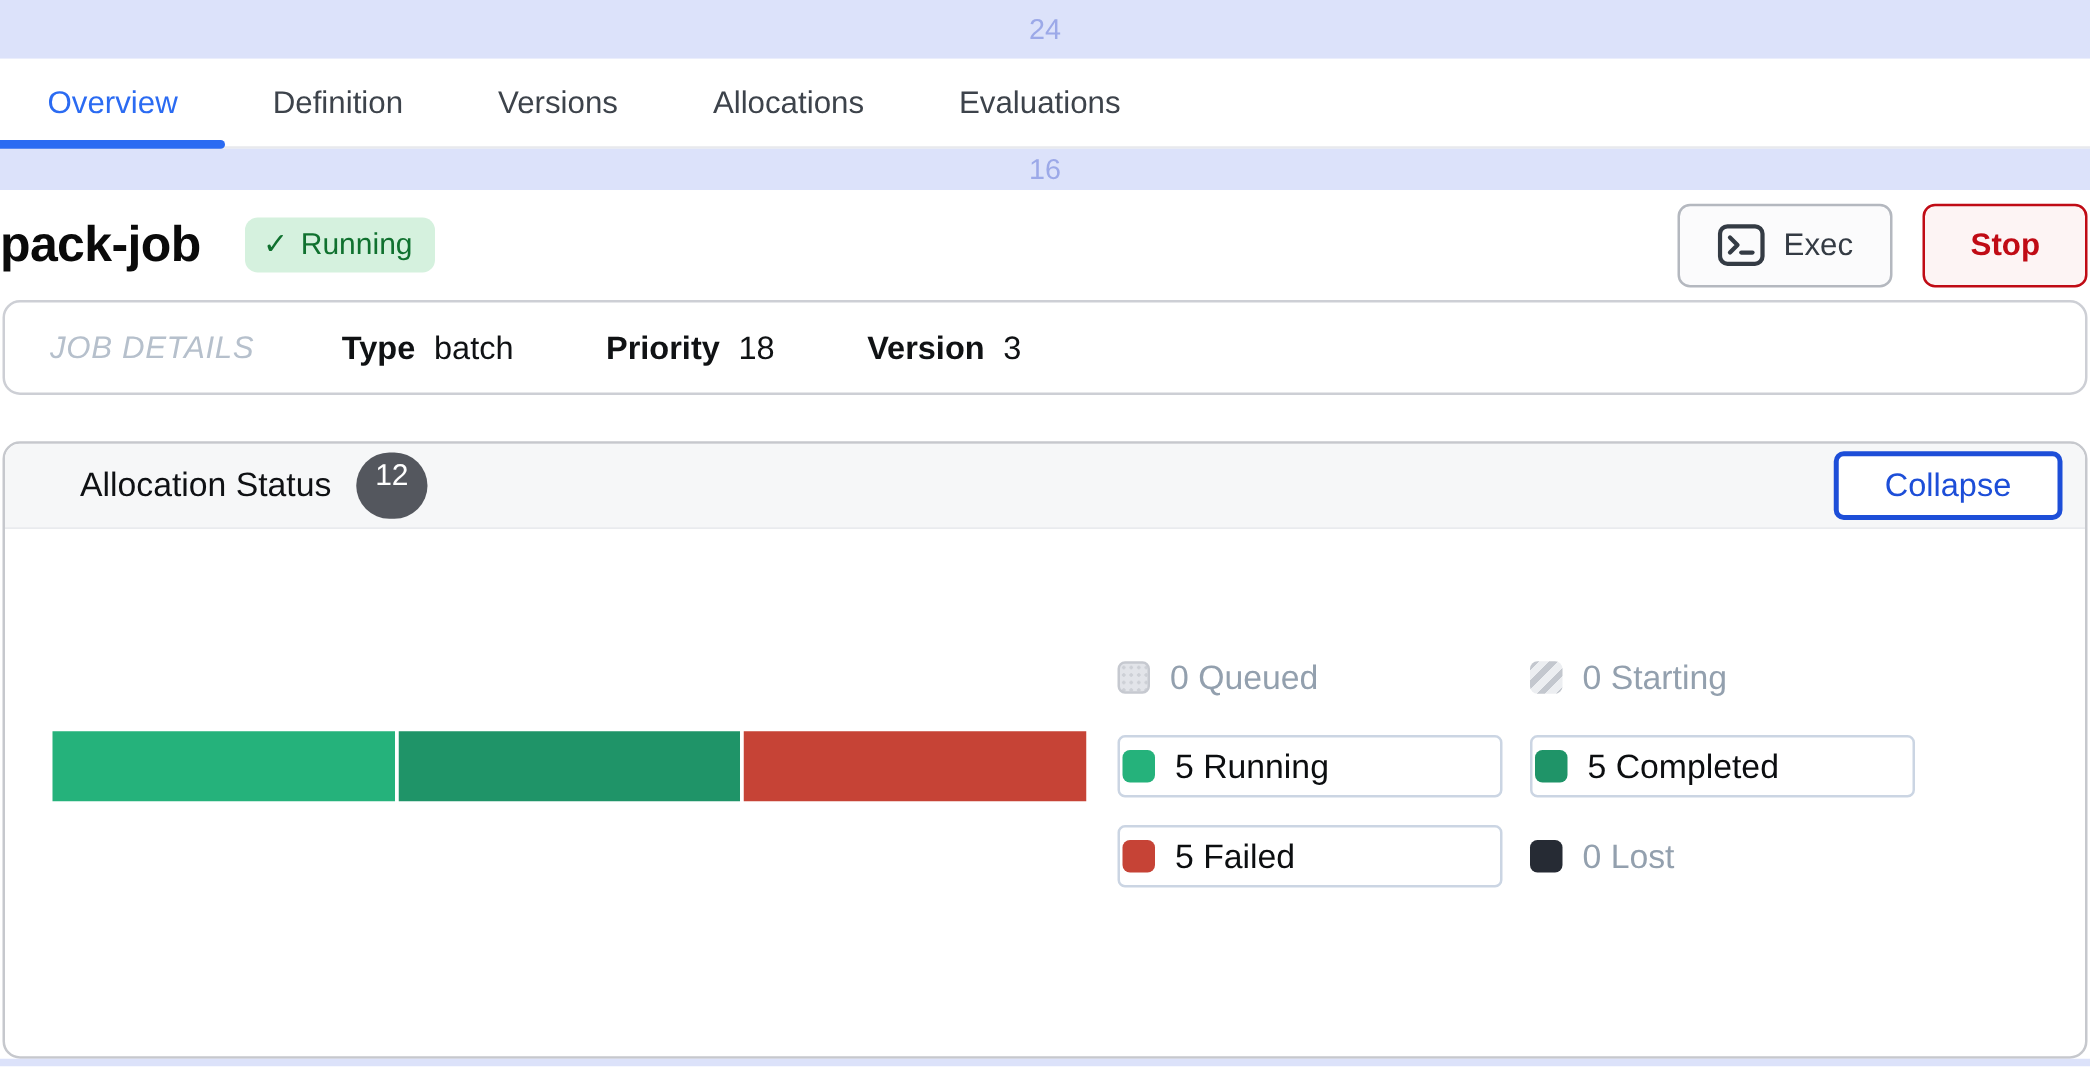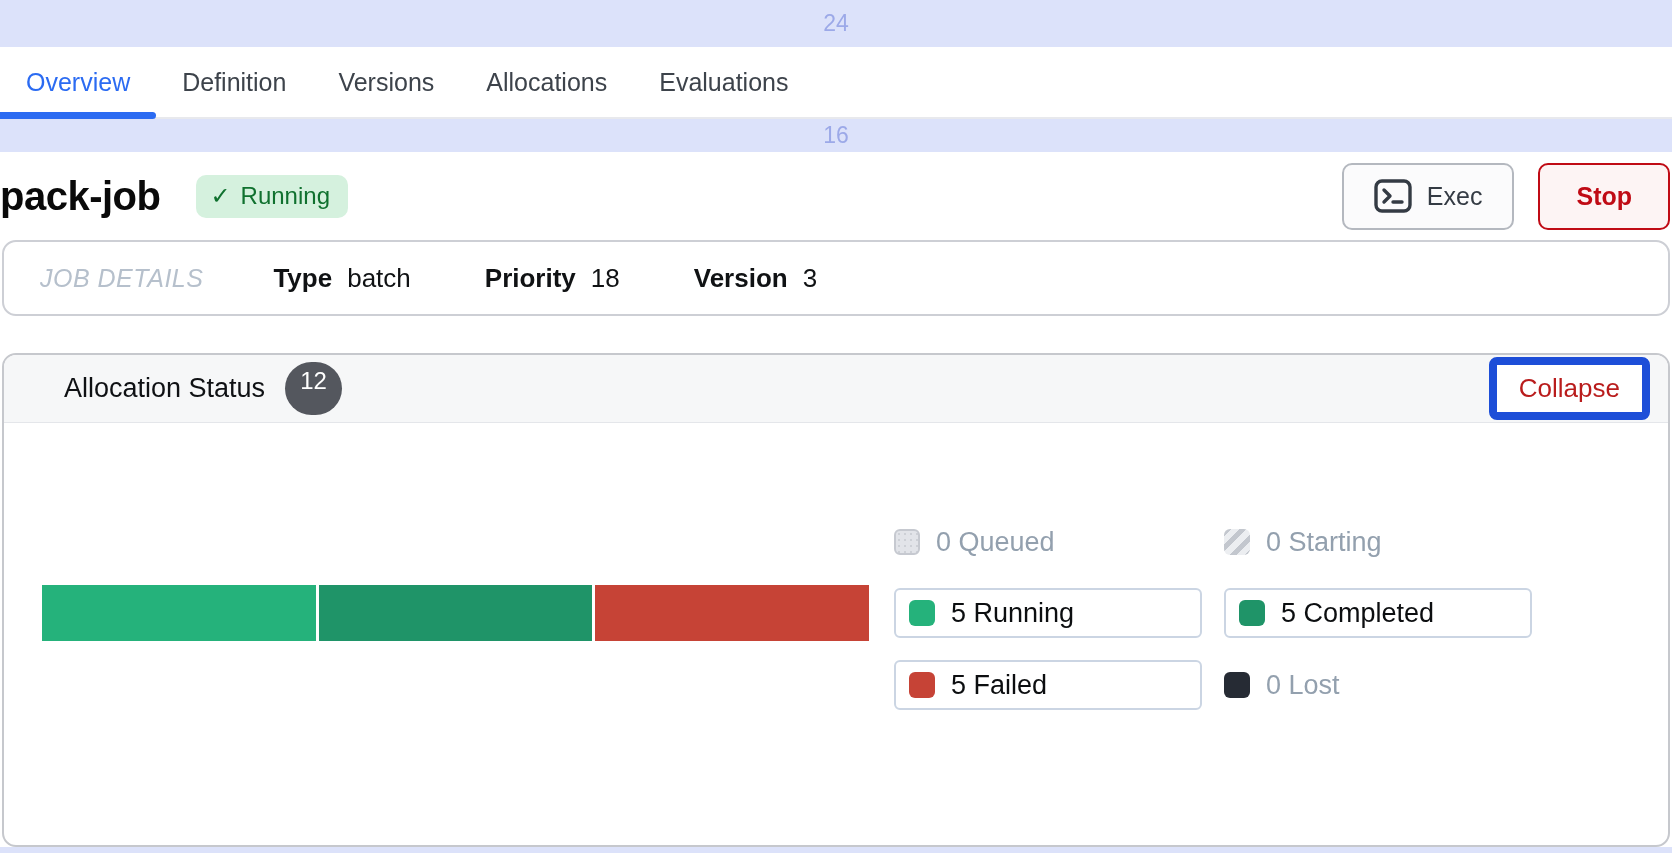--- a/index.html
+++ b/index.html
@@ -9,21 +9,21 @@
   
   .ruler-band { background:#dce2fa; color:#9ca9e8; display:flex; align-items:center;
                 justify-content:center; font-size:23px; }
   .band-top { height:47px; }
   .band-mid { height:33px; }
   .band-bottom { height:6px; }
 
   
   .tabbar { height:72px; background:#fff; display:flex; align-items:stretch;
             border-bottom:2px solid #e8e9ed; }
-  .tab { display:flex; align-items:center; padding:0 26px; font-size:25px;
+  .tab { display:flex; align-items:center; padding:0 38px; font-size:25px;
          color:#3d434b; position:relative; cursor:pointer; }
   .tab.active { color:#2b6bf2; }
   .tab.active::after { content:""; position:absolute; left:0; right:0; bottom:-2px;
          height:7px; background:#2b6bf2; border-radius:0 4px 4px 0; }
 
   
   .title-row { height:88px; display:flex; align-items:center; background:#fff; }
   .job-title { font-size:40px; font-weight:bold; color:#0a0a0a; letter-spacing:-0.5px; }
   .status-badge { margin-left:36px; background:#d5f1de; color:#10712f; font-size:24px;
          border-radius:10px; padding:7px 18px 8px 14px; display:flex; align-items:center; gap:10px; }
@@ -46,36 +46,36 @@
   .gap-37 { height:37px; }
 
   
   .alloc-panel { margin:0 2px; height:494px; border:2px solid #c6c8cd; border-radius:14px;
          background:#fff; overflow:hidden; }
   .alloc-header { height:68px; background:#f6f7f8; border-bottom:1px solid #e4e6ea;
          display:flex; align-items:center; padding:0 18px 0 36px; }
   .alloc-title { font-size:27px; color:#0f1114;margin-left:24px; }
   .count-badge { margin-left:20px; background:#54575e; color:#fff; font-size:24px;
          border-radius:999px; padding:5px 15px 20px; }
-  .collapse-btn { margin-left:auto; background:#fff; border:8px solid #1d4ed8; color:#b91c1c;
-         border-radius:8px; font-size:26px; padding:8px 22px; cursor:pointer; }
+  .collapse-btn { margin-left:auto; background:#fff; border:4px solid #1d4ed8; color:#1d4ed8;
+         border-radius:8px; font-size:26px; padding:8px 37px; cursor:pointer; }
 
   .chart-area { display:flex; padding-left:38px; margin-top:95px; }
   .bar-wrap { width:827px; margin-right:25px; padding-top:67px; }
   .alloc-bar { display:flex; gap:3px; height:56px; }
   .alloc-bar .seg { flex-grow:1; }
   .seg-running { background:#25b27b; }
   .seg-completed { background:#1f9468; }
   .seg-failed { background:#c64336; }
 
   .legend { width:638px; display:grid; grid-template-columns:308px 308px;
             grid-template-rows:48px 50px 50px; column-gap:22px; row-gap:22px; }
   .legend-item { display:flex; align-items:center; gap:16px; font-size:27px; color:#0c0e10; }
   .legend-item.muted { color:#93a0ae; }
-  .legend-item.boxed { border:2px solid #cbd5e3; border-radius:6px; padding:0 13px; background:#fff;
+  .legend-item.boxed { border:2px solid #cbd5e3; border-radius:6px; padding:0 2px; background:#fff;
             cursor:pointer; }
   .swatch { width:26px; height:26px; border-radius:6px; flex:0 0 auto; }
   .sw-queued { background:#e2e4e9; border:2px solid #c6c9d0;
         background-image:radial-gradient(#cdd0d6 1.5px, transparent 1.5px); background-size:6px 6px; }
   .sw-starting { background:repeating-linear-gradient(135deg,#c3c7ce 0 5px,#eceef1 5px 11px); }
   .sw-running { background:#25b27b; }
   .sw-completed { background:#1f9468; }
   .sw-failed { background:#c64336; }
   .sw-lost { background:#262b34;
         background-image:radial-gradient(#3a4replaced 1px, transparent 1px); }

